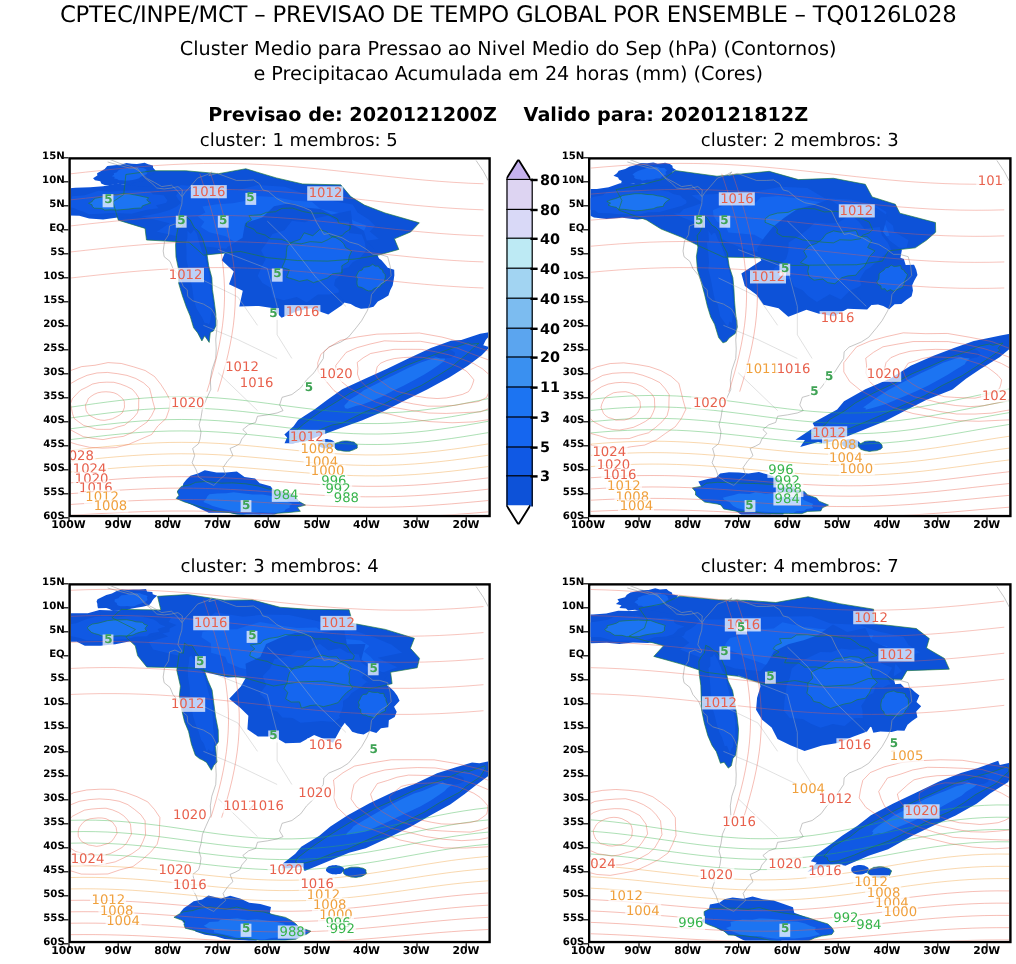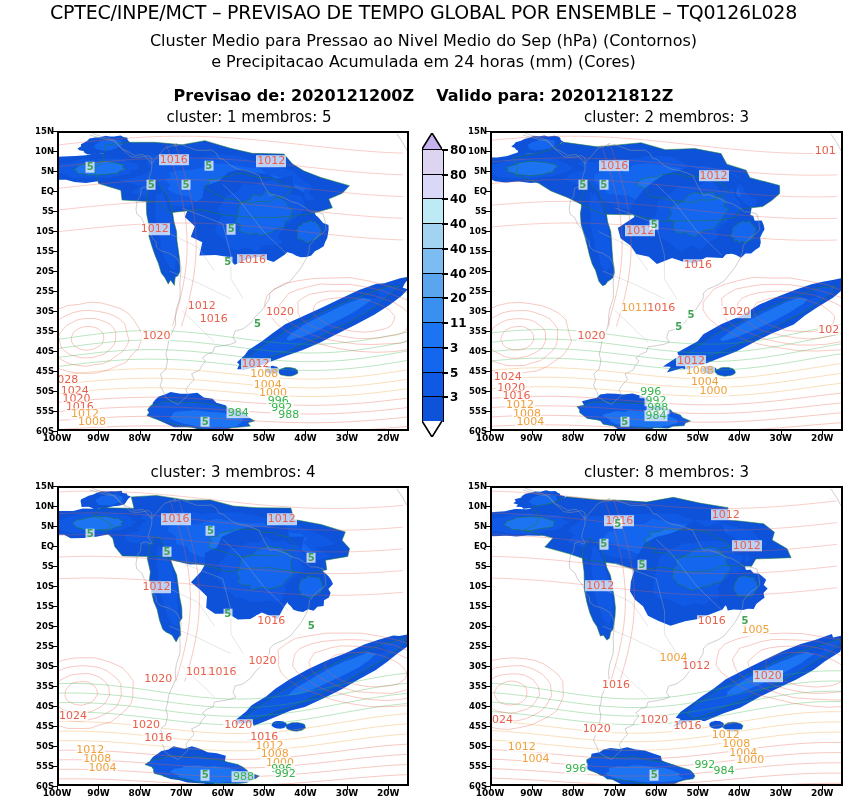--- a/index.html
+++ b/index.html
@@ -50,21 +50,21 @@
 <body>
 
 <div class="hdr" id="title-main">CPTEC/INPE/MCT – PREVISAO DE TEMPO GLOBAL POR ENSEMBLE – TQ0126L028</div>
 <div class="hdr" id="title-sub1">Cluster Medio para Pressao ao Nivel Medio do Sep (hPa) (Contornos)</div>
 <div class="hdr" id="title-sub2">e Precipitacao Acumulada em 24 horas (mm) (Cores)</div>
 <div class="hdr" id="title-valid">Previsao de: 2020121200Z&nbsp;&nbsp;&nbsp;&nbsp;Valido para: 2020121812Z</div>
 
 <div class="panel-title" style="left:73px;top:108px;width:352px;">cluster: 1   membros: 5</div>
 <div class="panel-title" style="left:490px;top:108px;width:353px;">cluster: 2   membros: 3</div>
 <div class="panel-title" style="left:57px;top:463px;width:352px;">cluster: 3   membros: 4</div>
-<div class="panel-title" style="left:490px;top:463px;width:353px;">cluster: 8   membros: 3</div>
+<div class="panel-title" style="left:490px;top:463px;width:353px;">cluster: 4   membros: 7</div>
 
 <div class="panel" id="panel-1" style="left:57px;top:131px;width:352px;height:300px;">
     <div class="frame">
       <svg viewBox="0 0 1000 880" preserveAspectRatio="none" class="plotarea">
         <rect x="0" y="0" width="1000" height="880" fill="#ffffff"></rect>
         <g>
           <path d="M813.9 179.2 L834.6 156.7 L752.5 132.2 L703.0 112.6 L670.3 91.7 L646.6 62.6 L555.2 60.4 L492.3 45.4 L419.0 22.7 L353.9 34.9 L275.2 27.6 L197.1 27.6 L131.9 36.9 L129.1 64.0 L126.7 86.5 L101.0 104.5 L107.2 126.9 L113.7 150.1 L177.8 170.4 L181.2 199.2 L283.2 205.0 L318.1 236.8 L406.0 227.5 L471.3 243.1 L543.3 250.1 L615.0 251.5 L680.1 246.4 L737.4 236.5 L785.5 222.5 L774.9 196.4 Z" fill="#0d52d8" stroke="none"></path>
           <path d="M715.9 178.2 L728.7 164.0 L712.5 147.5 L686.7 131.3 L675.1 111.2 L613.8 100.2 L564.9 86.4 L513.0 67.2 L447.6 62.9 L399.3 76.0 L339.1 70.2 L263.6 62.9 L236.4 78.3 L208.6 91.3 L213.2 109.8 L189.9 123.1 L165.1 138.9 L236.2 157.4 L206.1 178.5 L269.7 193.2 L303.5 213.7 L373.0 220.9 L435.2 223.9 L489.7 227.2 L554.7 242.8 L595.6 230.9 L636.6 224.4 L712.6 229.2 L690.0 203.8 L737.7 196.9 Z" fill="#1059e4" stroke="none"></path>
           <path d="M702.4 175.5 L708.1 163.4 L676.0 151.1 L666.0 138.6 L630.6 129.5 L597.1 121.7 L577.1 104.6 L532.3 101.1 L488.7 92.7 L442.1 89.9 L415.9 102.3 L388.1 108.3 L350.6 110.9 L315.1 116.4 L322.4 130.8 L304.4 140.8 L319.7 153.8 L311.6 166.7 L331.5 180.0 L371.0 189.7 L393.0 203.9 L440.6 207.7 L479.7 215.3 L519.7 211.2 L555.8 212.1 L589.3 210.4 L645.1 217.6 L683.8 212.9 L677.1 196.1 L698.5 187.4 Z" fill="#1566ef" stroke="none"></path>
           <path d="M668.3 173.1 L669.9 164.0 L640.8 156.3 L639.0 147.3 L624.0 139.5 L604.6 132.7 L576.1 132.6 L555.1 128.4 L530.8 120.0 L505.2 121.0 L490.0 129.2 L468.3 130.8 L455.3 136.6 L426.5 138.7 L432.6 148.8 L421.3 155.9 L419.2 164.6 L438.6 172.5 L445.0 181.0 L465.4 186.9 L477.5 195.9 L504.5 197.5 L525.1 205.7 L551.6 208.7 L573.5 203.1 L601.0 205.3 L615.5 198.4 L626.5 191.7 L649.9 188.5 L656.2 180.7 Z" fill="#1c74f2" stroke="none"></path>

